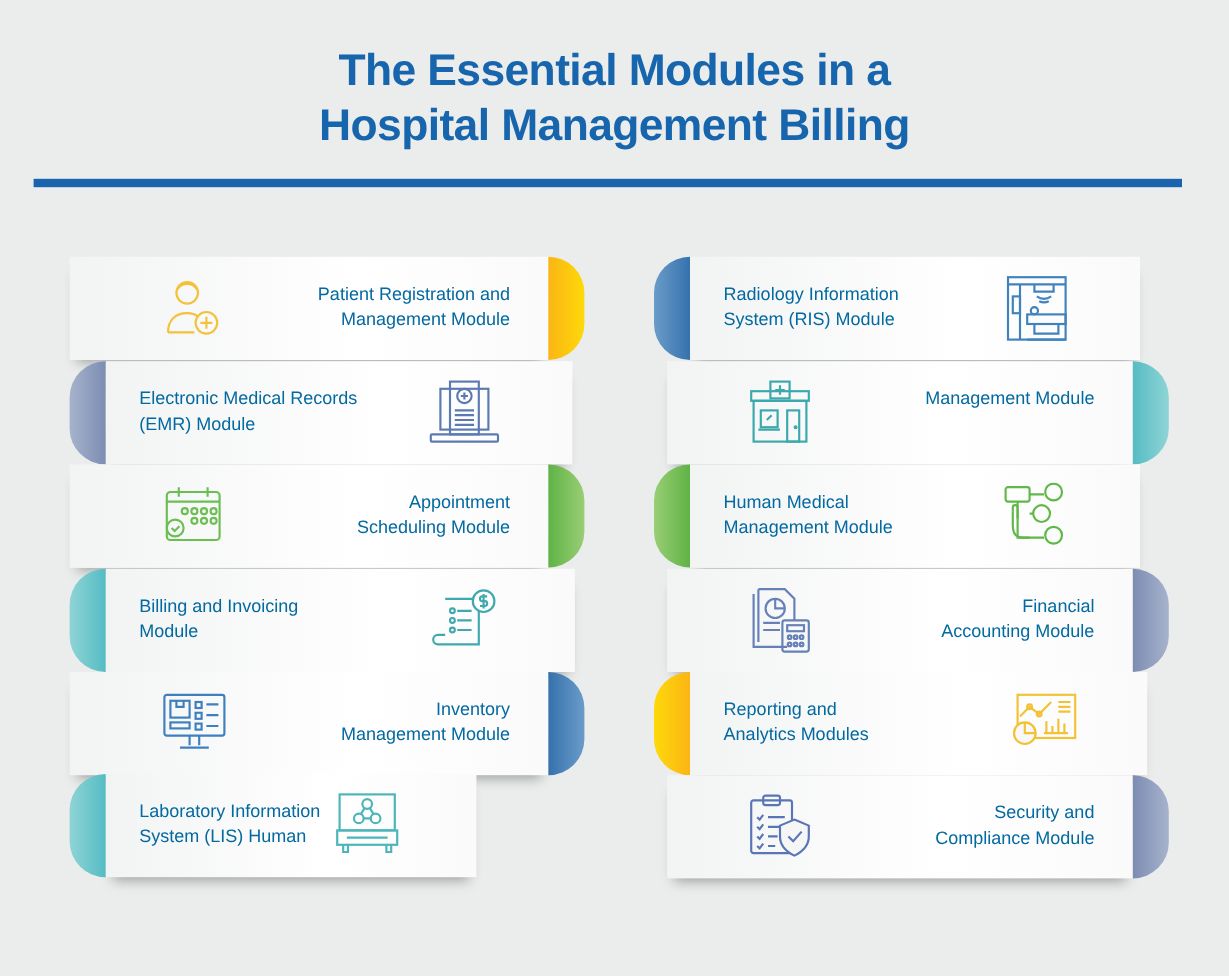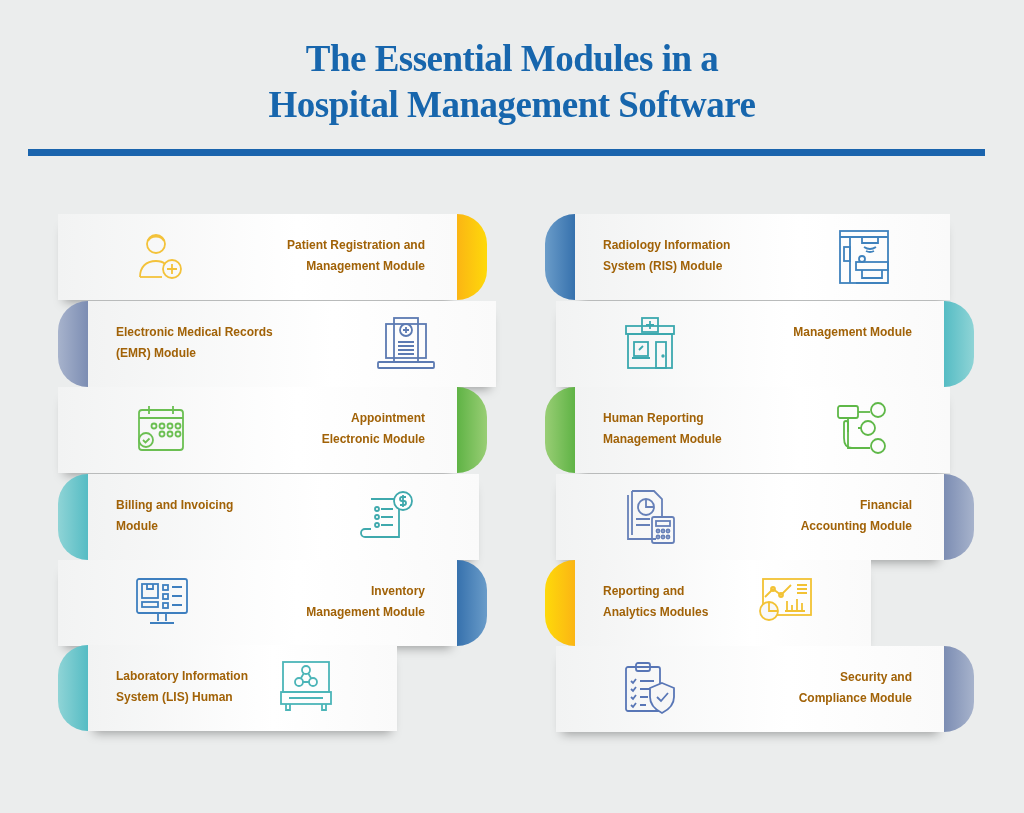--- a/index.html
+++ b/index.html
@@ -1,39 +1,39 @@
 <!DOCTYPE html>
 <html><head>
 <meta charset="utf-8">
 <style>
   html,body{margin:0;padding:0;}
   body{width:1024px;height:813px;background:#ebeded;font-family:"Liberation Sans",sans-serif;position:relative;overflow:hidden;}
-  .title{position:absolute;left:0;top:36px;width:1024px;text-align:center;color:#1766ad;font-weight:bold;font-size:37px;line-height:46px;letter-spacing:-0.5px;font-family:Liberation Serif, serif;}
+  .title{position:absolute;left:0;top:36px;width:1024px;text-align:center;color:#1766ad;font-weight:bold;font-size:37px;line-height:46px;letter-spacing:-0.5px;font-family:Liberation Sans, sans-serif;}
   .rule{position:absolute;left:28px;top:149px;width:957px;height:7px;background:#1a64ad;}
   .card{position:absolute;height:86px;}
   .card .body{position:absolute;top:0;height:86px;background:linear-gradient(90deg,#f2f3f3 0%,#ffffff 60%,#fafafa 100%);box-shadow:0 8px 10px -6px rgba(0,0,0,0.35);}
   .card .cap{position:absolute;top:0;width:30px;height:86px;}
   .card.cap-right .cap{right:0;border-radius:0 30px 30px 0;}
   .card.cap-left .cap{left:0;border-radius:30px 0 0 30px;}
   .card.cap-right .body{left:0;right:30px;}
   .card.cap-left .body{left:30px;right:0;}
-  .label{position:absolute;font-weight:bold;font-size:12px;line-height:21px;color:#a16207;}
+  .label{position:absolute;font-weight:normal;font-size:15px;line-height:21px;color:#0369a1;}
   .card.cap-right .label{right:62px;text-align:right;top:21px;}
   .card.cap-left .label{left:58px;text-align:left;top:21px;}
   .icon{position:absolute;top:15px;width:56px;height:56px;}
   .card.cap-right .icon{left:76px;}
   .card.cap-left .icon{right:64px;}
   svg{display:block;}
 </style>
 </head>
 <body>
 
 <div class="title">
   <div>The Essential Modules in a</div>
-  <div>Hospital Management Software</div>
+  <div>Hospital Management Billing</div>
 </div>
 <div class="rule"></div>
 
 <div class="card cap-right" style="left:58px;top:214px;width:429px;">
   <div class="body"></div>
   <div class="cap" style="background:linear-gradient(90deg,#fbb514,#fed90a);"></div>
   <div class="icon">
     <svg width="56" height="56" viewBox="0 0 56 56" fill="none" stroke="#f3c23a" stroke-width="1.8">
         <circle cx="22" cy="15" r="9"></circle>
         <path d="M14 12c3-6 13-6 16 0"></path>
@@ -42,21 +42,21 @@
         <circle cx="38" cy="40" r="9"></circle>
         <path d="M38 35v10M33 40h10"></path>
       </svg>
   </div>
   <div class="label">
       <div>Patient Registration and</div>
       <div>Management Module</div>
     </div>
 </div>
 
-<div class="card cap-left" style="left:58px;top:301px;width:419px;padding-left:19px;">
+<div class="card cap-left" style="left:58px;top:301px;width:419px;">
   <div class="body"></div>
   <div class="cap" style="background:linear-gradient(90deg,#a7b3cc,#7c8db3);"></div>
   <div class="label">
       <div>Electronic Medical Records</div>
       <div>(EMR) Module</div>
     </div>
   <div class="icon">
     <svg width="60" height="56" viewBox="0 0 60 56" fill="none" stroke="#5c7ab2" stroke-width="1.8">
         <rect x="10" y="8" width="40" height="34"></rect>
         <rect x="18" y="2" width="24" height="44"></rect>
@@ -80,21 +80,21 @@
         <circle cx="44" cy="24" r="2.5"></circle>
         <circle cx="28" cy="32" r="2.5"></circle>
         <circle cx="36" cy="32" r="2.5"></circle>
         <circle cx="44" cy="32" r="2.5"></circle>
         <circle cx="12" cy="38" r="7"></circle>
         <path d="M9 38l2.5 2.5 4-4"></path>
       </svg>
   </div>
   <div class="label">
       <div>Appointment</div>
-      <div>Electronic Module</div>
+      <div>Scheduling Module</div>
     </div>
 </div>
 
 <div class="card cap-left" style="left:58px;top:474px;width:421px;">
   <div class="body"></div>
   <div class="cap" style="background:linear-gradient(90deg,#8fd4d6,#55bcc4);"></div>
   <div class="label">
       <div>Billing and Invoicing</div>
       <div>Module</div>
     </div>
@@ -190,21 +190,21 @@
   </div>
   <div class="label">
       <div>Management Module</div>
     </div>
 </div>
 
 <div class="card cap-left" style="left:545px;top:387px;width:405px;">
   <div class="body"></div>
   <div class="cap" style="background:linear-gradient(90deg,#99ce75,#5fb345);"></div>
   <div class="label">
-      <div>Human Reporting</div>
+      <div>Human Medical</div>
       <div>Management Module</div>
     </div>
   <div class="icon" style="right:58px;">
     <svg width="56" height="56" viewBox="0 0 56 56" fill="none" stroke="#5fb848" stroke-width="1.8">
         <rect x="2" y="4" width="20" height="12" rx="2"></rect>
         <path d="M22 10h12"></path>
         <circle cx="42" cy="8" r="7"></circle>
         <circle cx="32" cy="26" r="7"></circle>
         <circle cx="42" cy="44" r="7"></circle>
         <path d="M12 16v30h22M22 26h3"></path>
@@ -233,21 +233,21 @@
         <circle cx="41" cy="48" r="1.5"></circle>
         <circle cx="46" cy="48" r="1.5"></circle>
       </svg>
   </div>
   <div class="label">
       <div>Financial</div>
       <div>Accounting Module</div>
     </div>
 </div>
 
-<div class="card cap-left" style="left:545px;top:560px;width:326px;">
+<div class="card cap-left" style="left:545px;top:560px;width:411px;">
   <div class="body"></div>
   <div class="cap" style="background:linear-gradient(90deg,#fed90a,#fbb514);"></div>
   <div class="label">
       <div>Reporting and</div>
       <div>Analytics Modules</div>
     </div>
   <div class="icon" style="right:58px;">
     <svg width="56" height="56" viewBox="0 0 56 56" fill="none" stroke="#f2c234" stroke-width="1.8">
         <rect x="6" y="4" width="48" height="36"></rect>
         <path d="M8 22l8-8 8 6 10-10"></path>

